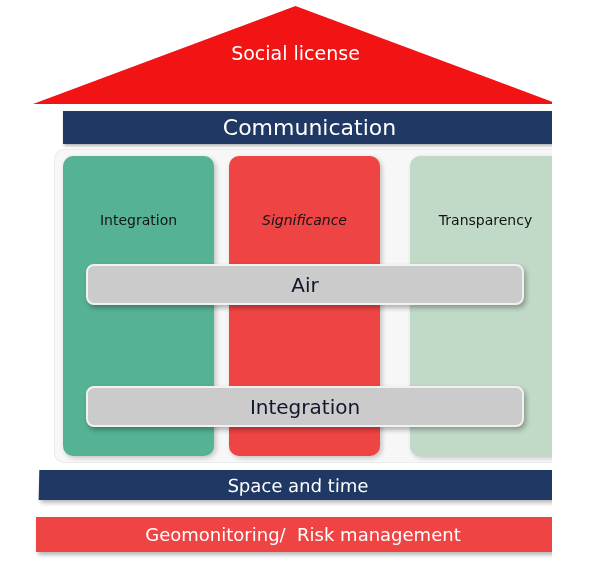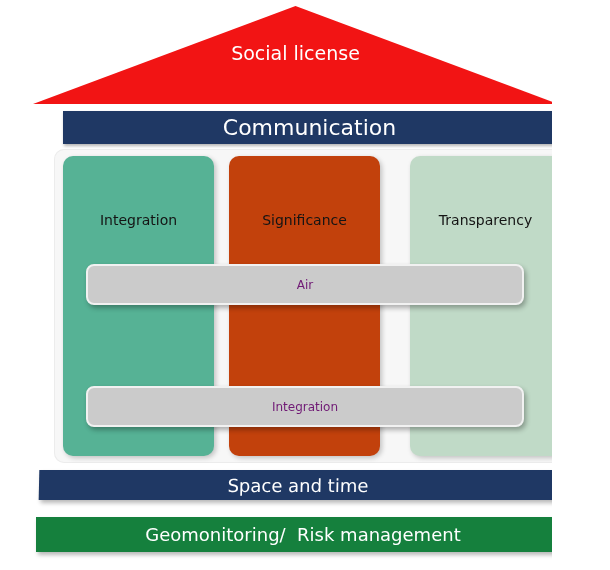--- a/index.html
+++ b/index.html
@@ -53,42 +53,42 @@
   }
 
   
   .column {
     position: absolute;
     top: 156px; height: 300px;
     border-radius: 10px;
     box-shadow: 2px 2px 5px rgba(0,0,0,.22);
   }
   .col-integration  { left: 63px;  width: 151px; background: #56b295; }
-  .col-significance { left: 229px; width: 151px; background: #c2410c; }
+  .col-significance { left: 229px; width: 151px; background: #ef4444; font-style: italic; }
   .col-transparency { left: 410px; width: 151px; background: #c0dac7; }
   .col-label {
     display: block;
     text-align: center;
     margin-top: 56px;
     font-size: 14px;
     color: #141414;
   }
 
   
   .layer {
     position: absolute;
     left: 86px; width: 438px; height: 41px;
     background: #cbcbcb;
     border: 2px solid #f1f1f1;
     border-radius: 8px;
     box-sizing: border-box;
     box-shadow: 2px 3px 5px rgba(0,0,0,.3);
     display: flex; align-items: center; justify-content: center;
-    font-size: 12px;
-    color: #701a75;
+    font-size: 20px;
+    color: #0f172a;
     z-index: 5;
   }
   .layer-air        { top: 264px; }
   .layer-surface    { top: 325px; }
   .layer-subsurface { top: 386px; }
 
   
   .bottom-bar {
     position: absolute;
     display: flex; align-items: center; justify-content: center;
@@ -98,21 +98,21 @@
   }
   .space-time {
     left: 39px; top: 470px;
     width: 518px; height: 30px;
     background: #1f3864;
     transform: skewX(-1.2deg);
   }
   .geo {
     left: 36px; top: 517px;
     width: 534px; height: 35px;
-    background: #15803d;
+    background: #ef4444;
   }
   .geo span { white-space: pre; }
 </style>
 </head>
 <body>
 
 <div class="canvas">
 
   <div class="roof">
     <div class="roof-text">

